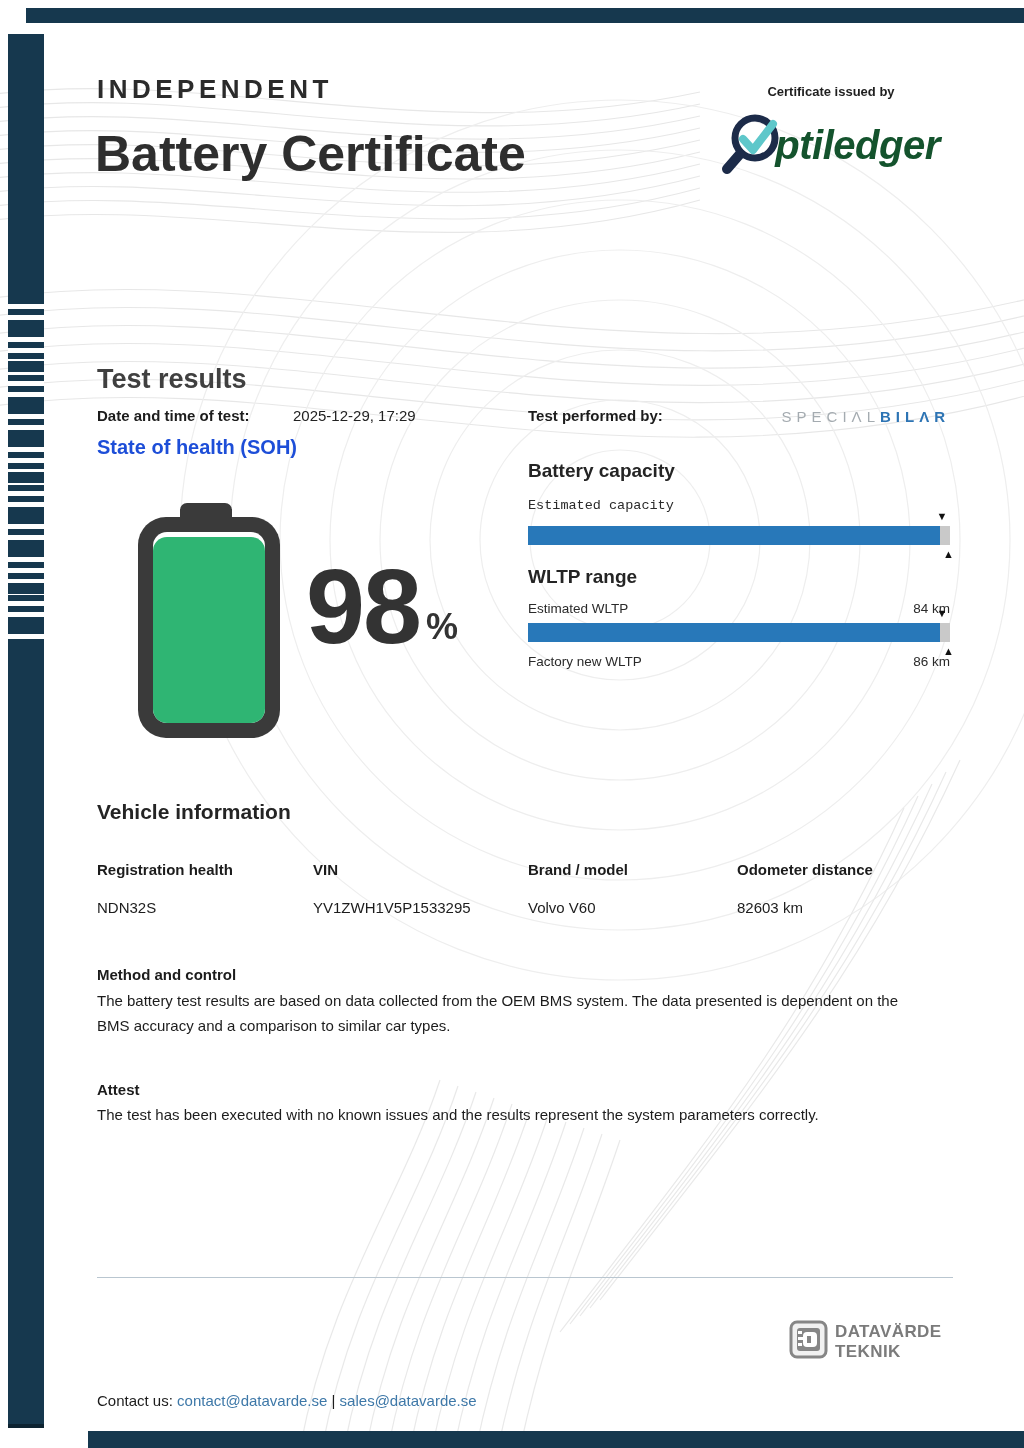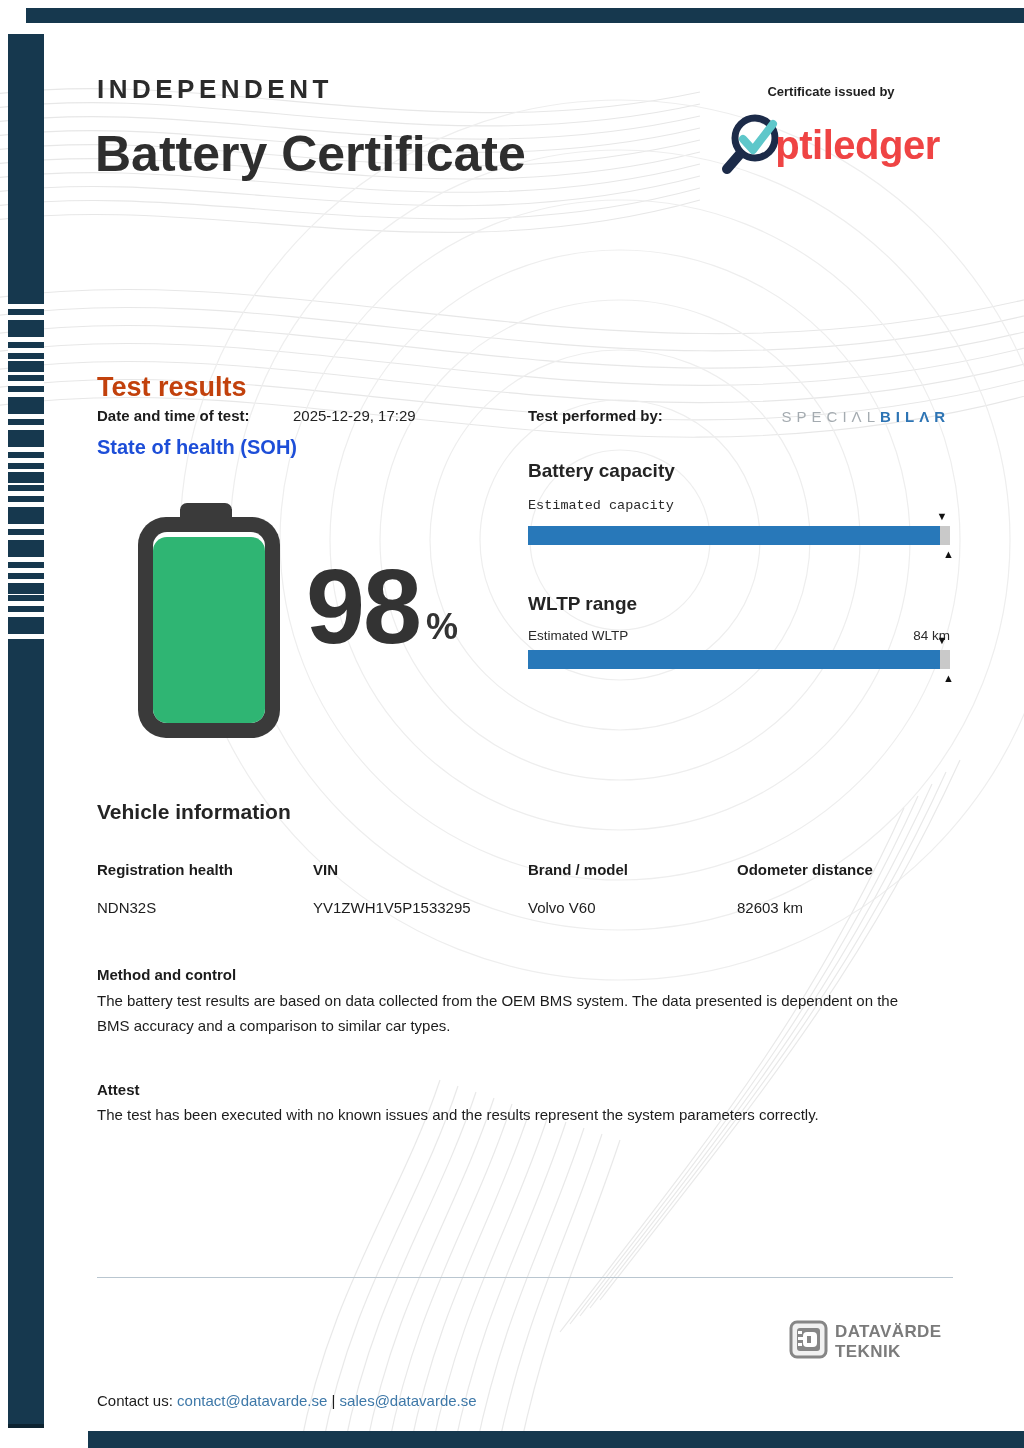--- a/index.html
+++ b/index.html
@@ -24,30 +24,30 @@
   }
   .left-bar .solid-b { height:785px; background:#16384e; border-bottom:4px solid #0d2331; }
 
   
   .eyebrow { position:absolute; left:97px; top:74px; font-size:26px; font-weight:700; letter-spacing:4.5px; color:#2b2b2b; }
   .title   { position:absolute; left:95px; top:124px; font-size:50px; line-height:61px; font-weight:700; color:#2e2e2e; }
 
   .issuer { position:absolute; left:712px; top:84px; width:238px; text-align:center; }
   .issuer .issued-by { font-size:13px; font-weight:700; color:#1f1f1f; margin-bottom:12px; }
   .issuer .logo-row { display:flex; align-items:center; justify-content:center; }
-  .issuer .logo-text { font-size:40px; font-weight:700; color:#ef4444; letter-spacing:-0.5px; margin-left:-9px; }
+  .issuer .logo-text { font-size:40px; font-weight:700; color:#14532d; letter-spacing:-0.5px; margin-left:-9px;font-style:italic; }
 
   
   .meta { position:absolute; left:97px; top:275px; font-size:15px; }
   .meta .row { display:flex; margin-bottom:7px; }
   .meta .lbl { width:228px; font-weight:700; color:#1c1c1c; }
   .meta .val { color:#1c1c1c; }
 
   
-  .test-heading { position:absolute; left:97px; top:372px; font-size:27px; font-weight:700; color:#c2410c; }
+  .test-heading { position:absolute; left:97px; top:364px; font-size:27px; font-weight:700; color:#404040; }
   .test-row { position:absolute; left:97px; top:407px; width:856px; font-size:15px; }
   .test-row .lbl { font-weight:700; color:#1c1c1c; }
   .test-date { position:absolute; left:196px; top:0; }
   .test-perf-lbl { position:absolute; left:431px; top:0; }
   .performer { position:absolute; right:3px; top:1px; font-size:15px; letter-spacing:5px; }
   .performer .p1 { color:#a4abb0; font-weight:500; }
   .performer .p2 { color:#2d74b4; font-weight:700; }
 
   
   .soh-heading { position:absolute; left:97px; top:436px; font-size:20px; font-weight:700; color:#1d4ed8; }
@@ -61,21 +61,21 @@
   .bar-heading { font-size:19px; font-weight:700; color:#242424; }
   .bar-label-row { display:flex; justify-content:space-between; font-size:13.5px; color:#2a2a2a; }
   .bar-track { position:relative; height:19px; background:#c9c9c9; }
   .bar-fill { position:relative; height:100%; background:#2878b9; }
   .marker-down { position:absolute; right:-7px; top:-15px; font-size:11px; color:#111; line-height:11px; }
   .marker-up   { position:absolute; right:-4px; bottom:-15px; font-size:11px; color:#111; line-height:11px; }
 
   .cap-est-label { margin-top:16px;font-family:Liberation Mono, monospace; }
   .cap-track { margin-top:13px; }
   .cap-fact-label { margin-top:13px; }
-  .wltp-heading { margin-top:48px; }
+  .wltp-heading { margin-top:21px; }
   .wltp-est-row { margin-top:13px; }
   .wltp-track { margin-top:7px; }
   .wltp-fact-row { margin-top:12px; }
 
   
   .veh-heading { position:absolute; left:97px; top:800px; font-size:21px; font-weight:700; color:#242424; }
   .veh-grid { position:absolute; left:97px; top:861px; width:860px; display:grid; grid-template-columns:216px 215px 209px auto; }
   .veh-grid .flabel { font-size:15px; font-weight:700; color:#1c1c1c; }
   .veh-grid .fvalue { font-size:15px; color:#1c1c1c; margin-top:21px; }
 
@@ -215,20 +215,24 @@
     <div class="bar-label-row wltp-est-row">
       <span>Estimated WLTP</span>
       <span>84 km</span>
     </div>
     <div class="bar-track wltp-track">
       <div class="bar-fill" style="width: 97.7%;">
         <span class="marker-down">▼</span>
       </div>
       <span class="marker-up">▲</span>
     </div>
+    <div class="bar-label-row wltp-fact-row">
+      <span>Factory new WLTP</span>
+      <span>86 km</span>
+    </div>
   </div>
 
   <div class="layer veh-heading">Vehicle information</div>
   <div class="layer veh-grid">
     <div>
       <div class="flabel">Registration health</div>
       <div class="fvalue">NDN32S</div>
     </div>
     <div>
       <div class="flabel">VIN</div>

